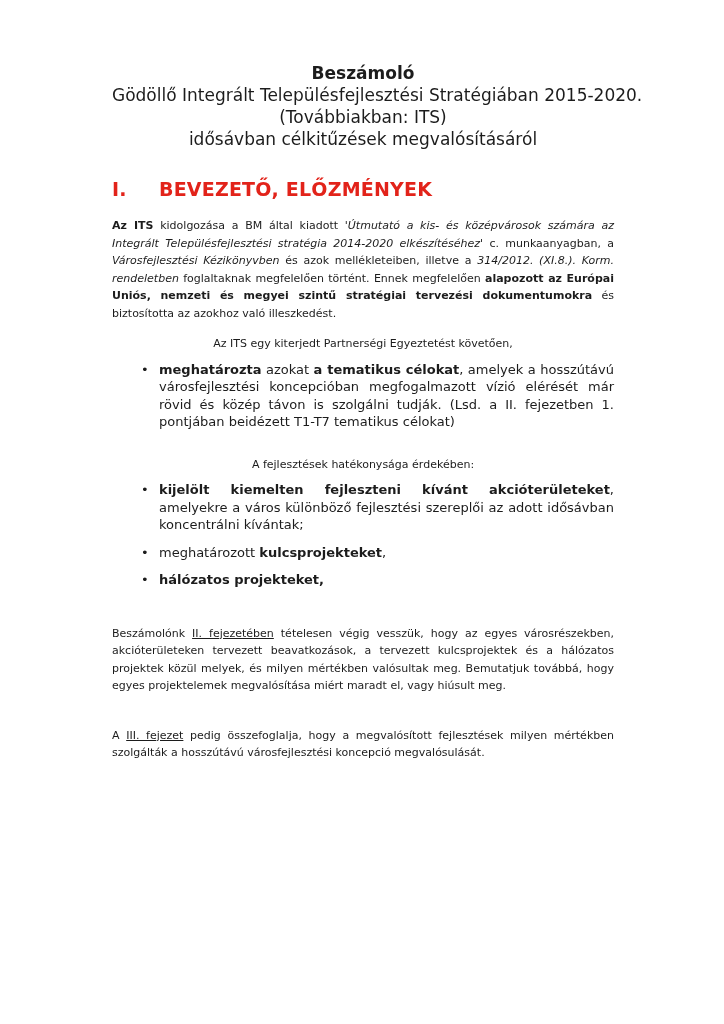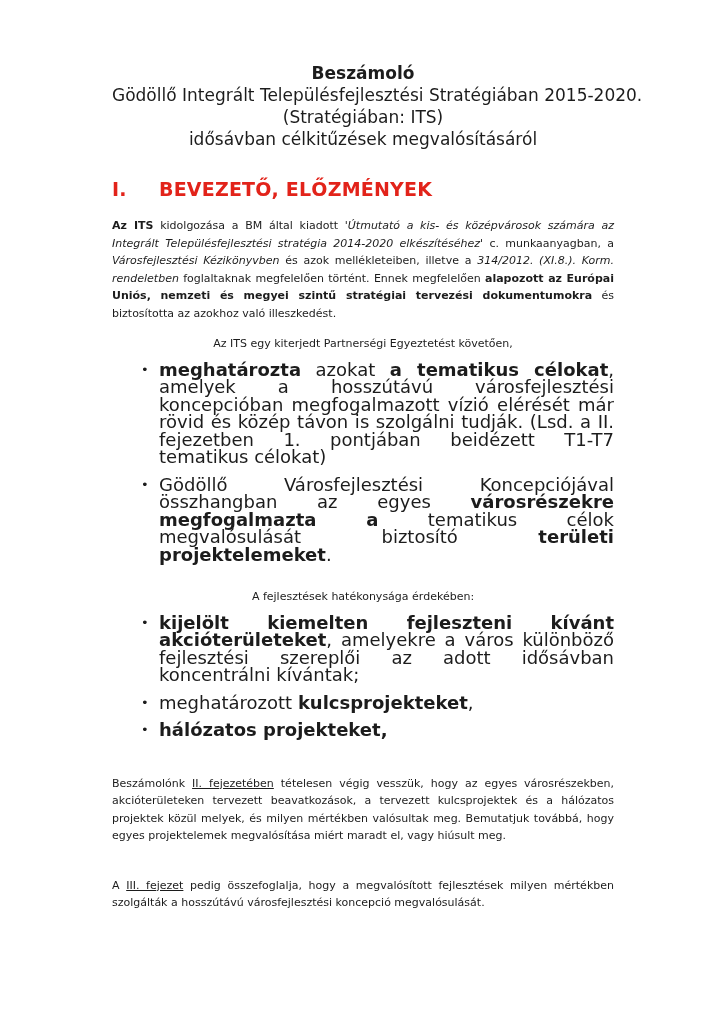--- a/index.html
+++ b/index.html
@@ -60,21 +60,21 @@
   .i { font-style: italic; }
   .u { text-decoration: underline; }
   
   ul.bullets {
     list-style: none;
     margin-left: 27px;
   }
   ul.bullets > li {
     position: relative;
     padding-left: 20px;
-    font-size: 18px;
+    font-size: 13px;
     line-height: 17.5px;
     text-align: justify;
     margin-bottom: 10px;
   }
   ul.bullets > li:last-child { margin-bottom: 0; }
   ul.bullets > li::before {
     content: "\2022";
     position: absolute;
     left: 2px;
     top: 0;
@@ -82,42 +82,39 @@
   }
 </style>
 </head>
 <body>
 
 <div class="page">
 
   <header class="doc-title">
     <div class="t-line b">Beszámoló</div>
     <div class="t-line">Gödöllő Integrált Településfejlesztési Stratégiában 2015-2020.</div>
-    <div class="t-line">(Stratégiában: ITS)</div>
+    <div class="t-line">(Továbbiakban: ITS)</div>
     <div class="t-line">idősávban célkitűzések megvalósításáról</div>
   </header>
 
   <h2 class="section-heading">
     <span class="sec-num">I.</span><span class="sec-title">BEVEZETŐ, ELŐZMÉNYEK</span>
   </h2>
 
   <p class="para gap-s">
     <span class="b">Az ITS</span><span> kidolgozása a BM által kiadott </span><span class="i">'Útmutató a kis- és középvárosok számára az Integrált Településfejlesztési stratégia 2014-2020 elkészítéséhez'</span><span> c. munkaanyagban, a </span><span class="i">Városfejlesztési Kézikönyvben</span><span> és azok mellékleteiben, illetve a </span><span class="i">314/2012. (XI.8.). Korm. rendeletben</span><span> foglaltaknak megfelelően történt. Ennek megfelelően </span><span class="b">alapozott az Európai Uniós, nemzeti és megyei szintű stratégiai tervezési dokumentumokra</span><span> és biztosította az azokhoz való illeszkedést.</span>
   </p>
 
   <p class="para left gap-xs">
     <span>Az ITS egy kiterjedt Partnerségi Egyeztetést követően,</span>
   </p>
 
   <ul class="bullets gap-m">
     <li>
       <span class="b">meghatározta</span><span> azokat </span><span class="b">a tematikus célokat</span><span>, amelyek a hosszútávú városfejlesztési koncepcióban megfogalmazott vízió elérését már rövid és közép távon is szolgálni tudják. (Lsd. a II. fejezetben 1. pontjában beidézett T1-T7 tematikus célokat)</span>
-    </li>
-    <li>
-      <span>Gödöllő Városfejlesztési Koncepciójával összhangban az egyes </span><span class="b">városrészekre megfogalmazta a</span><span> tematikus célok megvalósulását biztosító </span><span class="b">területi projektelemeket</span><span>.</span>
     </li>
   </ul>
 
   <p class="para left gap-xs">
     <span>A fejlesztések hatékonysága érdekében:</span>
   </p>
 
   <ul class="bullets gap-l">
     <li>
       <span class="b">kijelölt kiemelten fejleszteni kívánt akcióterületeket</span><span>, amelyekre a város különböző fejlesztési szereplői az adott idősávban koncentrálni kívántak;</span>

